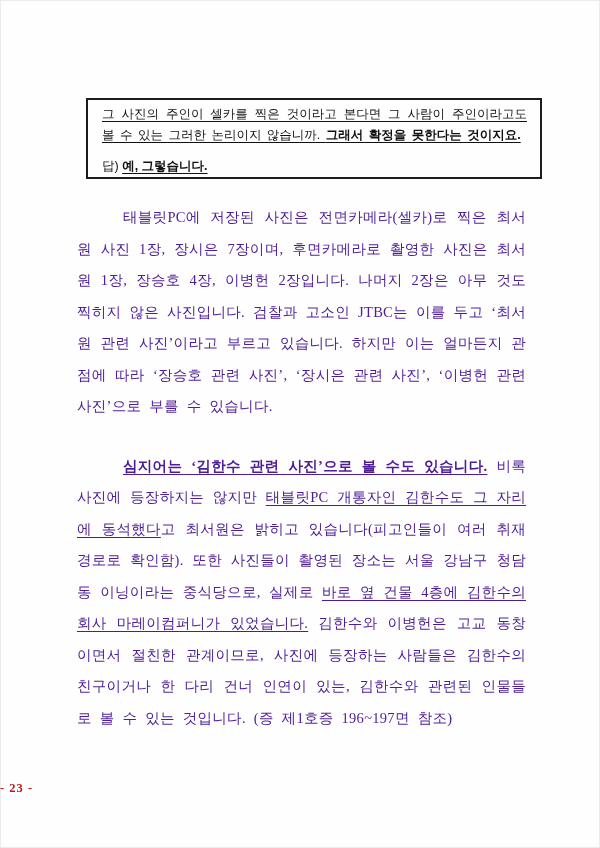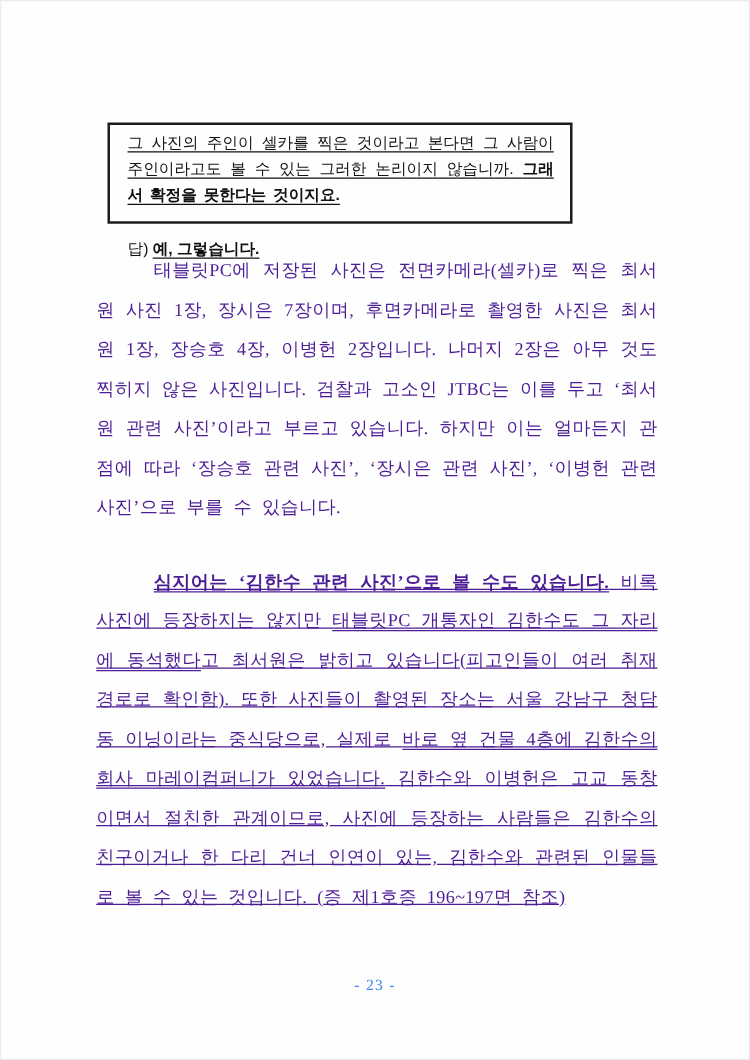--- a/index.html
+++ b/index.html
@@ -14,72 +14,71 @@
     background: #fefefe;
     box-shadow: inset 0 0 0 1px #ececec;
     overflow: hidden;
     color: #1f1f1f;
     font-family: "Liberation Serif", "DejaVu Serif", serif;
   }
   .quote-box {
     position: absolute;
     left: 86px;
     top: 98px;
-    width: 372px;
+    width: 456px;
     height: 81px;
     box-sizing: border-box;
     border: 2px solid #1c1c1c;
     padding: 4px 13px 0 14px;
     font-family: "Liberation Sans", "DejaVu Sans", sans-serif;
     font-size: 12.5px;
     line-height: 21px;
     color: #111;
   }
   .quote-box p {
     margin: 0;
   }
   .quote-box .question {
     text-align: justify;
     word-spacing: 2px;
   }
   .quote-box .answer {
-    margin-top: 22px;
+    margin-top: 10px;
   }
   .body-text {
     position: absolute;
     left: 77px;
     top: 202px;
     width: 449px;
     font-size: 14.5px;
     line-height: 31.5px;
     letter-spacing: 0.3px;
     word-spacing: 4px;
     text-align: justify;
     color: #4c1d95;
   }
   .body-text p {
     margin: 0;
     text-indent: 46px;
   }
   .body-text p.para-2 {
     margin-top: 28px;
-    text-decoration: underline;
   }
   .b { font-weight: bold; }
   .u { text-decoration: underline; text-underline-offset: 3px; }
   .page-number {
     position: absolute;
     left: 0;
     top: 781px;
     width: 100%;
-    text-align: center;
     font-size: 12.5px;
     letter-spacing: 1px;
-    color: #3b82f6;
+    color: #b91c1c;
     font-family: "Liberation Serif", "DejaVu Serif", serif;
+    font-weight: bold;
   }
 </style>
 </head>
 <body>
 
 <div class="page">
 
   <div class="quote-box">
     <p class="question"><span class="u">그 사진의 주인이 셀카를 찍은 것이라고 본다면 그 사람이 주인이라고도 볼 수 있는 그러한 논리이지 않습니까. </span><span class="b u">그래서 확정을 못한다는 것이지요.</span></p>
     <p class="answer"><span>답) </span><span class="b u">예, 그렇습니다.</span></p>

